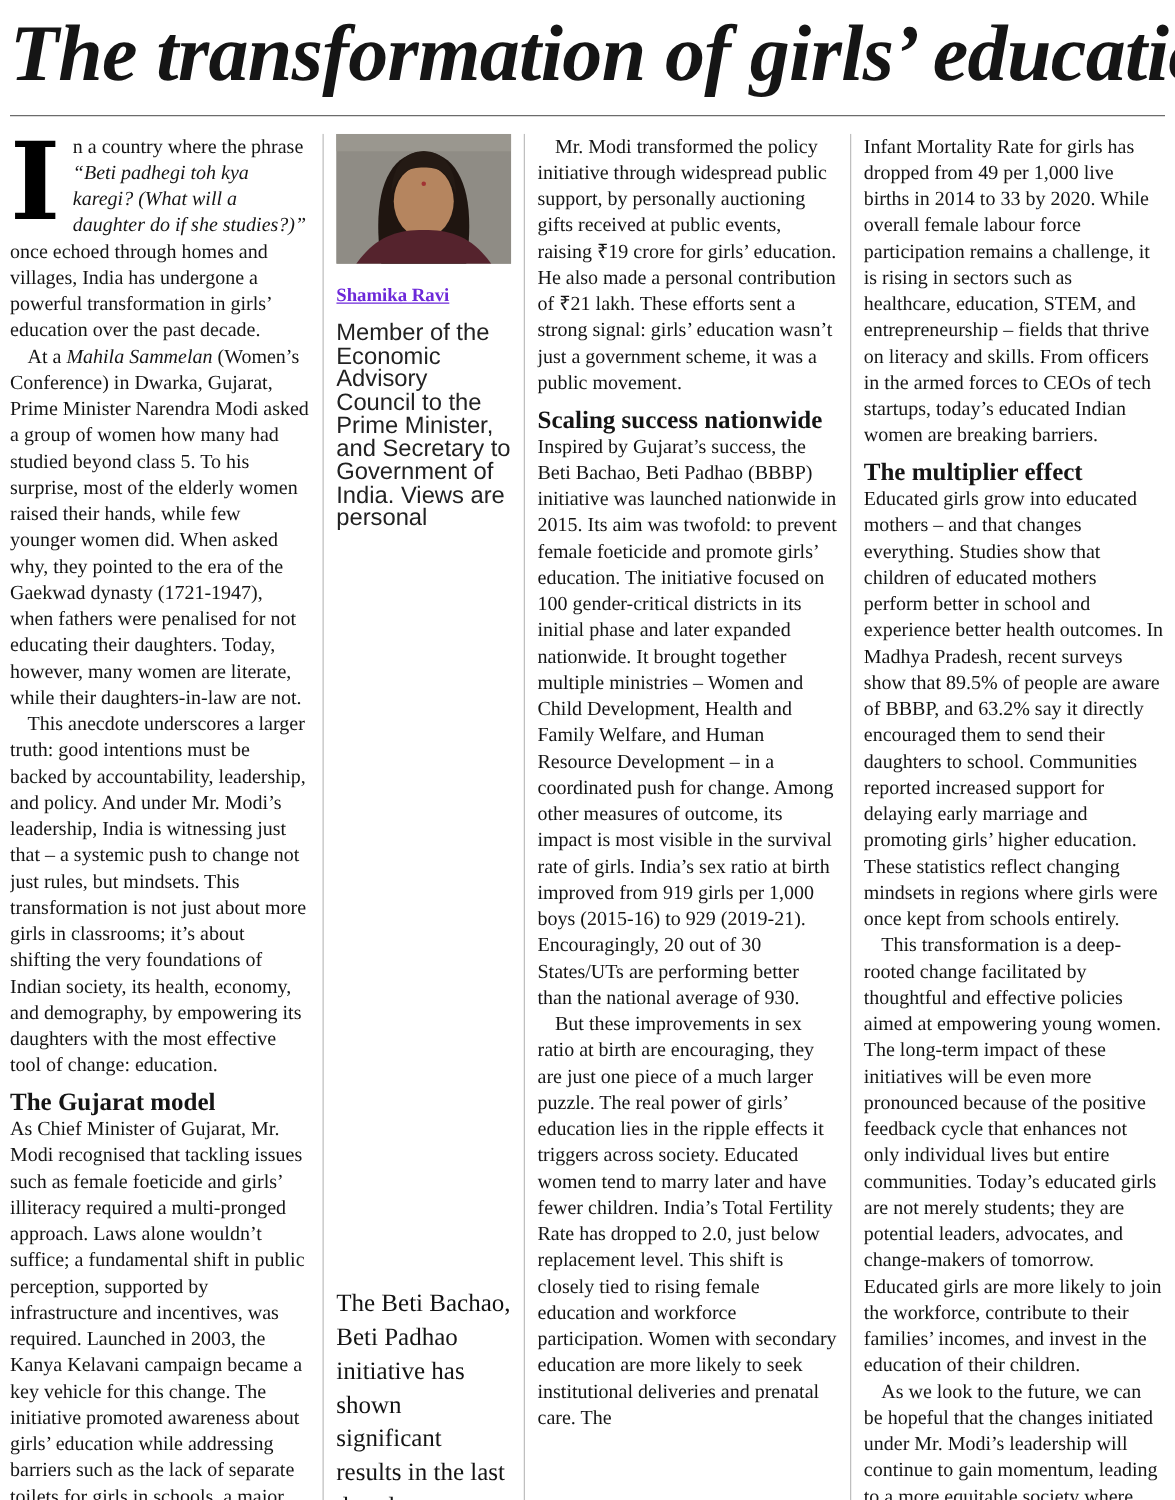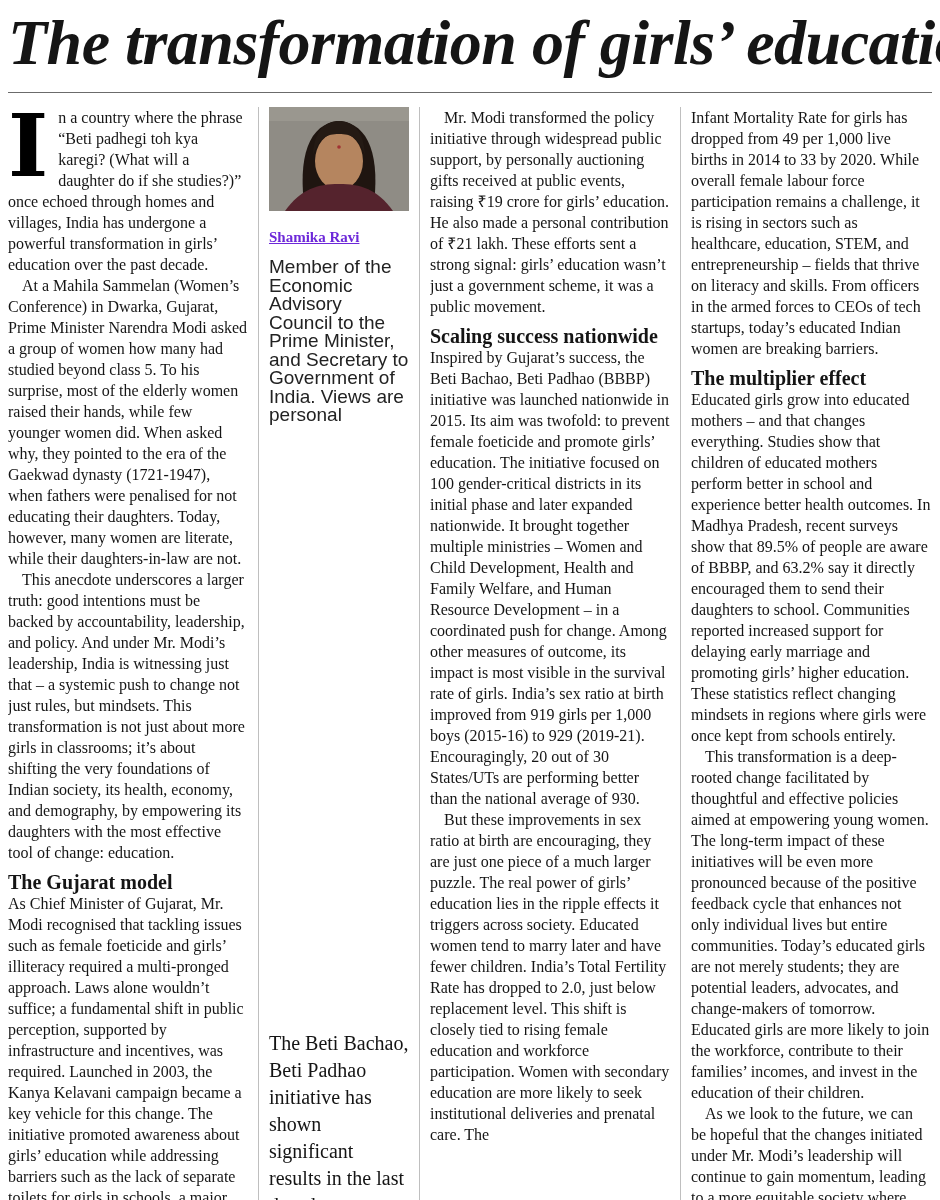--- a/index.html
+++ b/index.html
@@ -21,21 +21,21 @@
   .rule { border-top: 1px solid #6b6b6b; margin: 0 0 14px 0; }
 
   .columns { display: flex; height: 1112px; overflow: hidden; }
   .divider { flex: 0 0 1px; background: #bfbfbf; margin: 0 10px; }
 
   .col { overflow: hidden; }
   .col-text { flex: 0 0 240px; font-size: 16px; line-height: 21px; }
   .col-text p { margin: 0; }
   .col-text p.indent { text-indent: 14px; }
   .col-text h3 { font-size: 20px; line-height: 21px; margin: 9px 0 0 0; font-weight: 700; }
-  .it { }
+  .it { font-style: italic; }
 
   .dropcap {
     float: left;
     font-family: "DejaVu Serif", "Liberation Serif", serif;
     font-weight: 700;
     font-size: 86px; line-height: 0.78;
     padding: 5px 10px 0 0;
     color: #000;
   }
 

